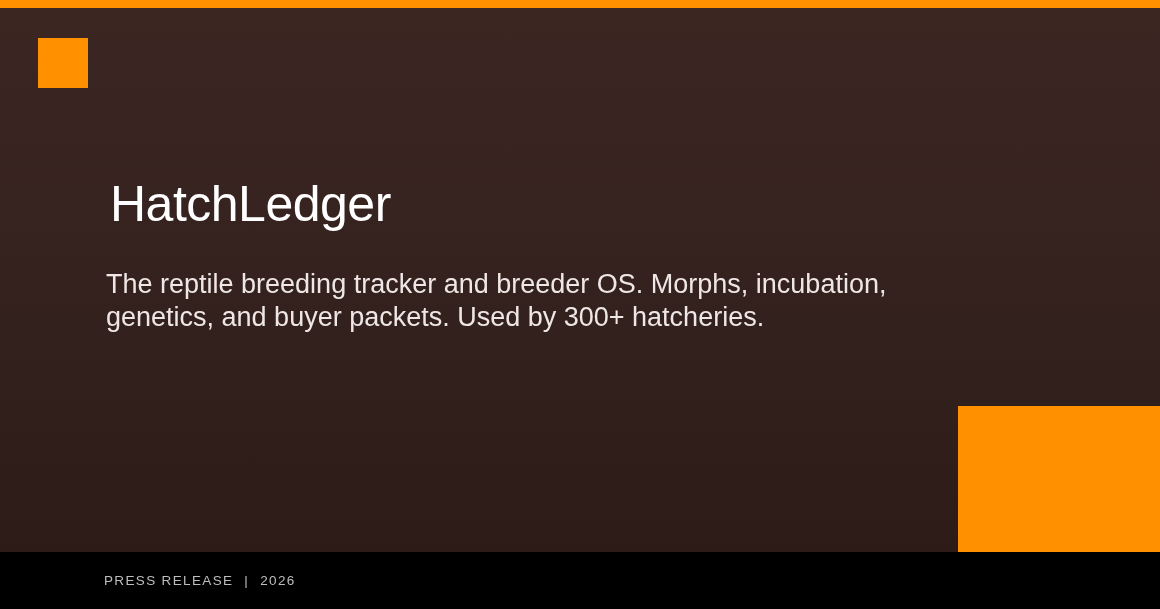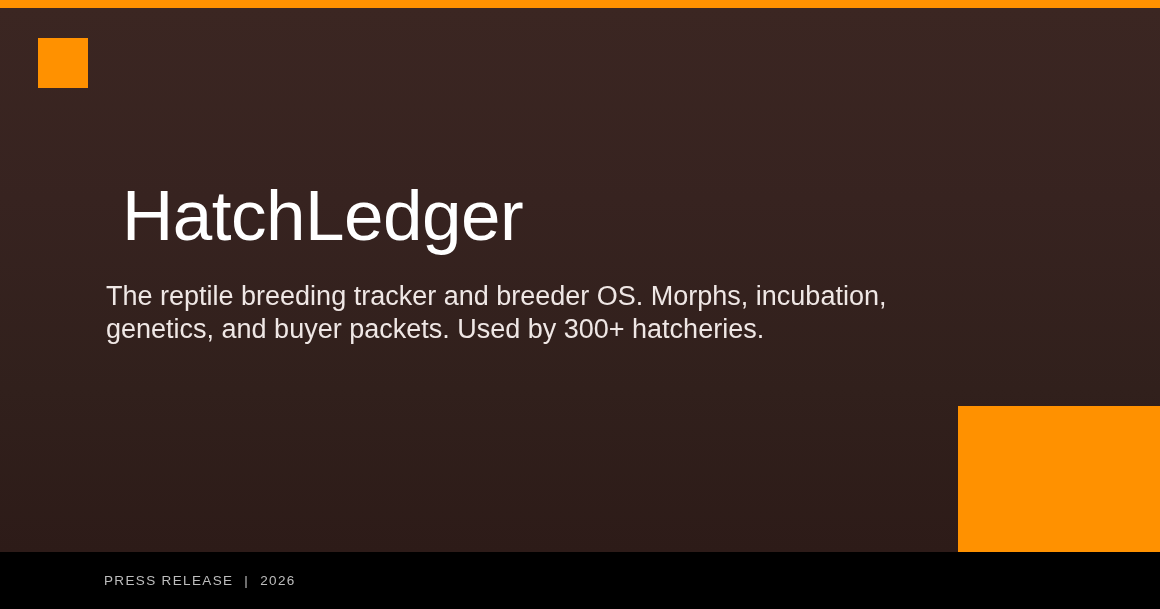--- a/index.html
+++ b/index.html
@@ -65,22 +65,22 @@
 
   
   .text-col {
     position: absolute;
     left: 106px;
     top: 150px;
     width: 820px;
   }
 
   .title {
-    margin: 16px;
-    font-size: 71px;
+    margin: 4px;
+    font-size: 50px;
     line-height: 84px;
     font-weight: 400;
     letter-spacing: -0.5px;
     color: #ffffff;
     white-space: nowrap;
   }
 
   .subtitle {
     margin: 22px 0 0 0;
     font-size: 27px;

